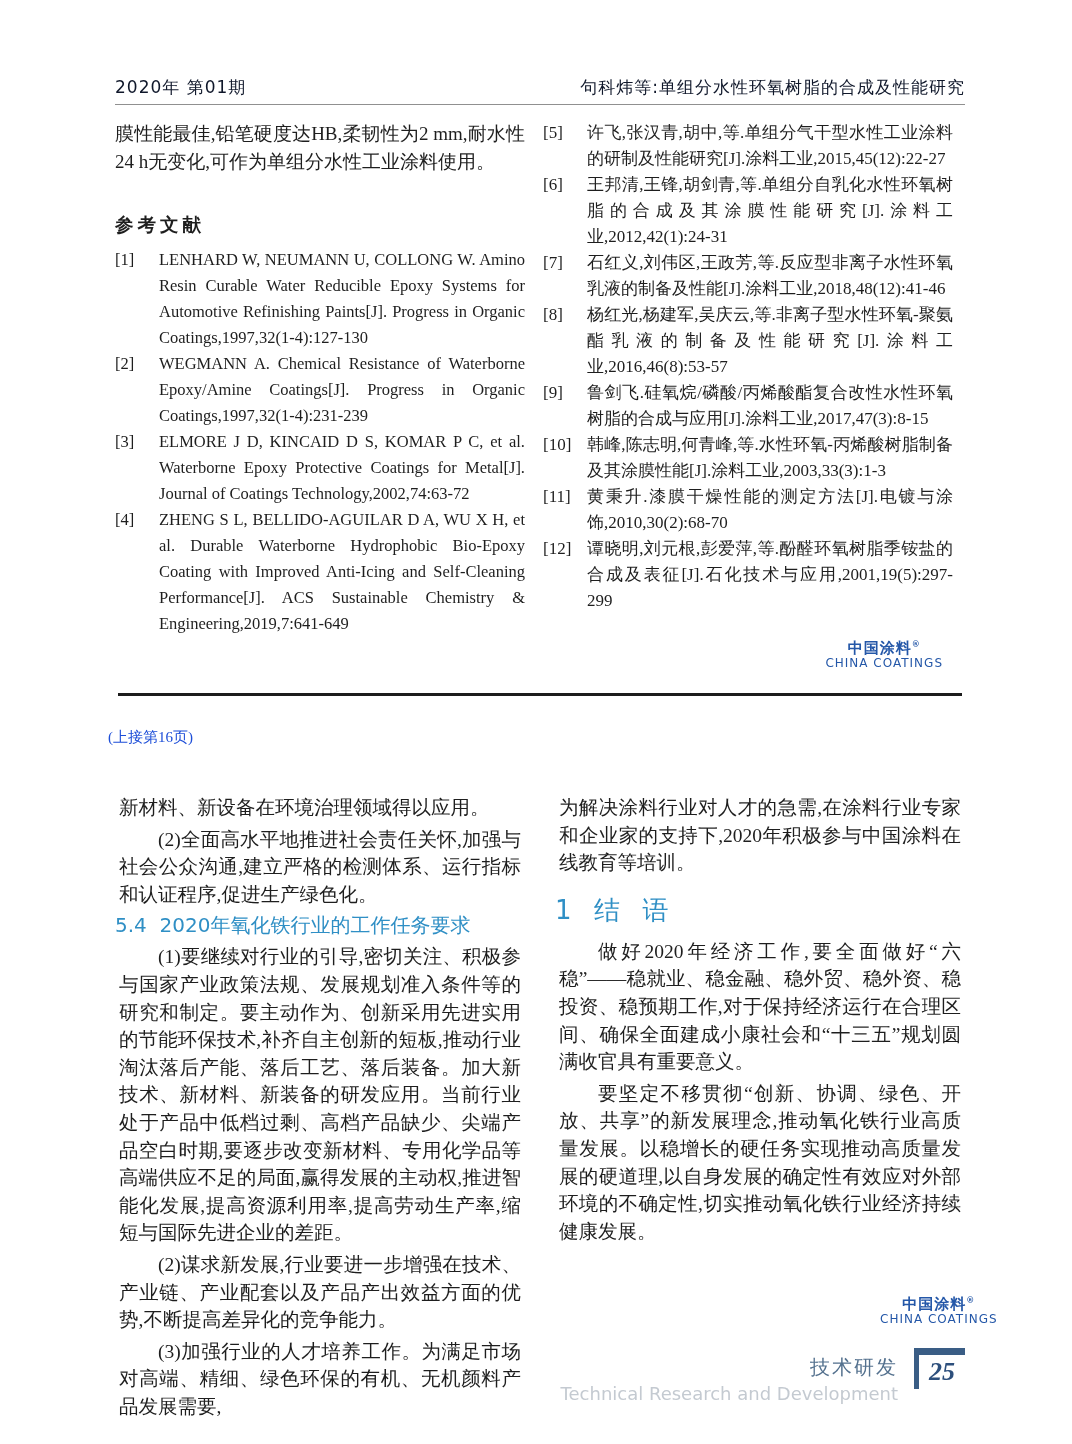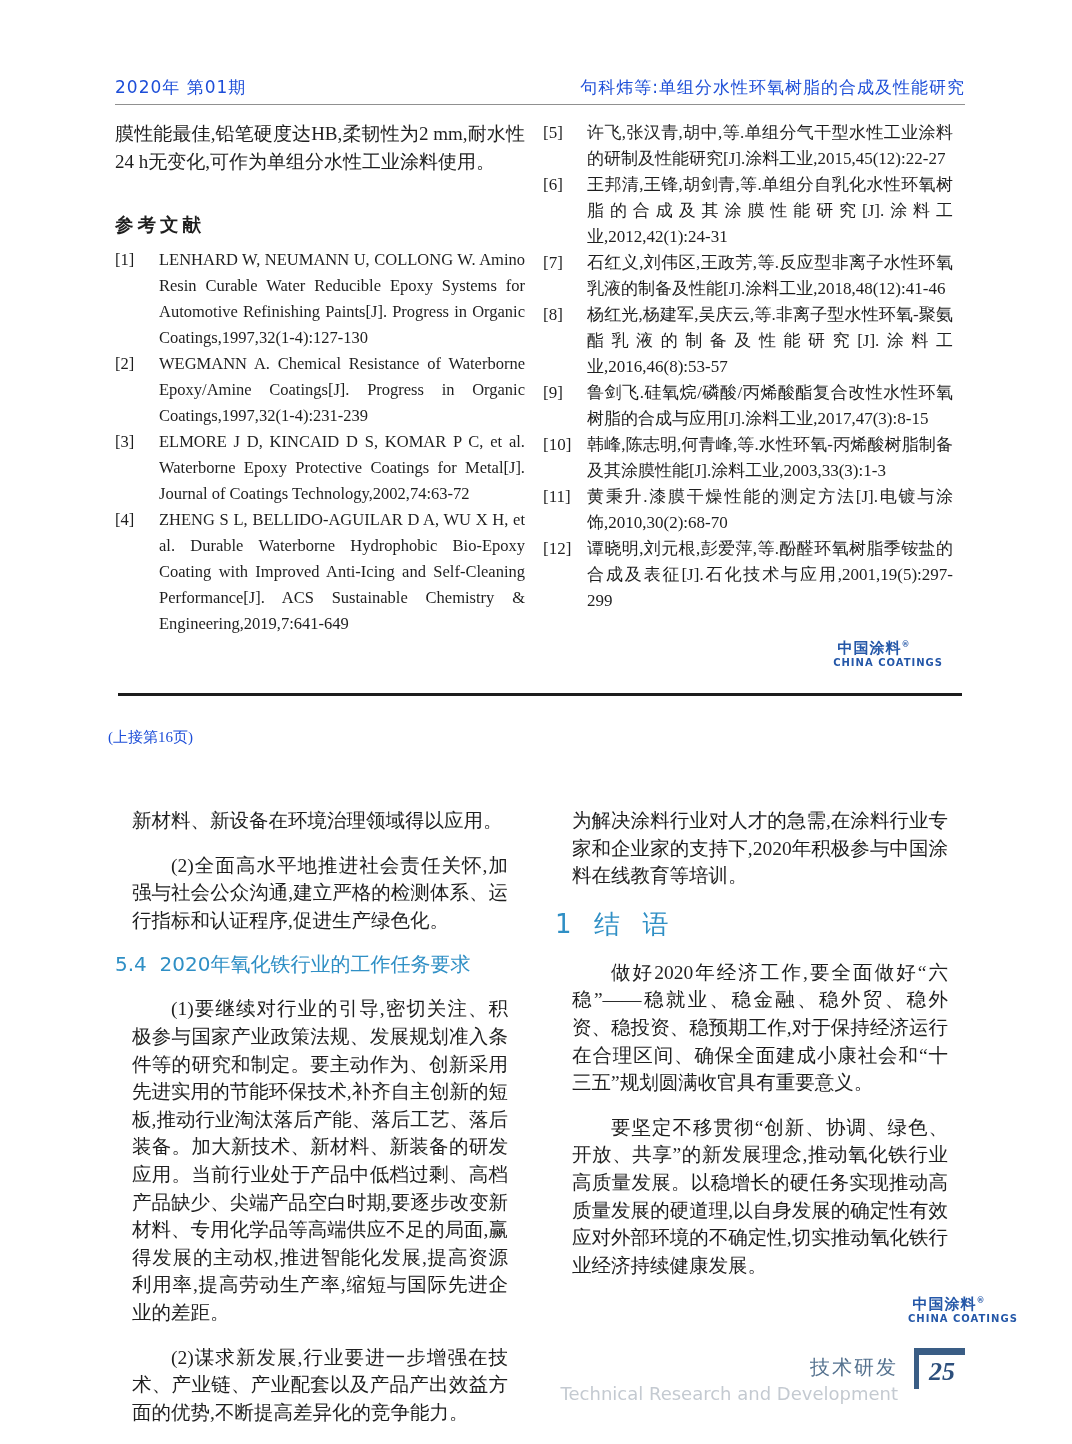--- a/index.html
+++ b/index.html
@@ -11,21 +11,21 @@
   .page{
     position:relative;width:1072px;height:1444px;margin:0 auto;
     background:#ffffff;color:#1e1e1e;
     font-family:"Liberation Serif","DejaVu Serif",serif;
     overflow:hidden;
   }
   
   .header{
     position:absolute;top:76px;left:115px;width:850px;
     display:flex;justify-content:space-between;
-    font-size:17px;color:#1d4ed8;letter-spacing:1px;
+    font-size:17px;color:#0f172a;letter-spacing:1px;
     font-family:"DejaVu Sans","Liberation Sans",sans-serif;
     gap:8px;
   }
   .header-rule{position:absolute;top:104px;left:115px;width:850px;height:1px;background:#909090;}
   
   .top-section{position:absolute;top:120px;left:115px;width:850px;display:flex;gap:18px;}
   .bottom-section{position:absolute;top:790px;left:115px;width:850px;display:flex;gap:30px;}
   .col{width:410px;}
   
   .closing{margin:0;font-size:19px;line-height:28px;text-align:justify;}
@@ -37,27 +37,27 @@
   .ref{display:flex;font-size:16.5px;line-height:26px;}
   .ref-num{width:44px;flex-shrink:0;}
   .ref-text{flex:1;text-align:justify;}
   .ref-cn{font-size:17px;}
   
   .logo{width:fit-content;text-align:center;color:var(--logo-blue);line-height:1.1;
         font-family:"DejaVu Sans","Liberation Sans",sans-serif;}
   .logo-top{margin:26px 10px 0 auto;}
   .logo-cn{font-size:15px;font-weight:bold;letter-spacing:1px;}
   .logo-cn sup{font-size:8px;}
-  .logo-en{font-size:10px;letter-spacing:1px;font-weight:bold;margin-left:28px;}
+  .logo-en{font-size:12px;letter-spacing:1px;font-weight:normal;}
   .logo-bottom{position:absolute;top:1296px;left:880px;}
   
   .divider{position:absolute;top:693px;left:118px;width:844px;height:3px;background:#1c1c1c;}
   .cont-note{position:absolute;top:728px;left:108px;font-size:15px;color:#1d4ed8;}
   
-  .bottom-section p{margin:17px;font-size:19.5px;line-height:27.6px;text-align:justify;text-indent:2em;}
+  .bottom-section p{margin:4px;font-size:19.5px;line-height:27.6px;text-align:justify;text-indent:2em;}
   .bottom-section p.noindent{text-indent:0;}
   .sec-heading{
     margin:2px 0;color:var(--accent-blue);font-weight:normal;
     font-family:"DejaVu Sans","Liberation Sans",sans-serif;
     font-size:20px;white-space:pre-wrap;
   }
   .sec-heading.big{font-size:26px;margin:16px 0 10px 0;letter-spacing:2px;}
   
   .footer{position:absolute;top:1348px;right:107px;display:flex;align-items:flex-start;gap:16px;}
   .footer-textwrap{text-align:right;padding-top:6px;}

